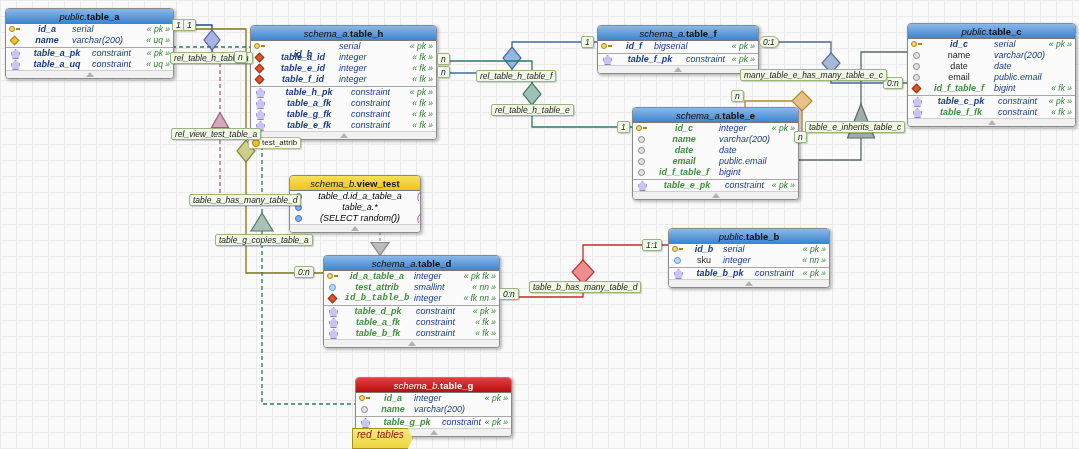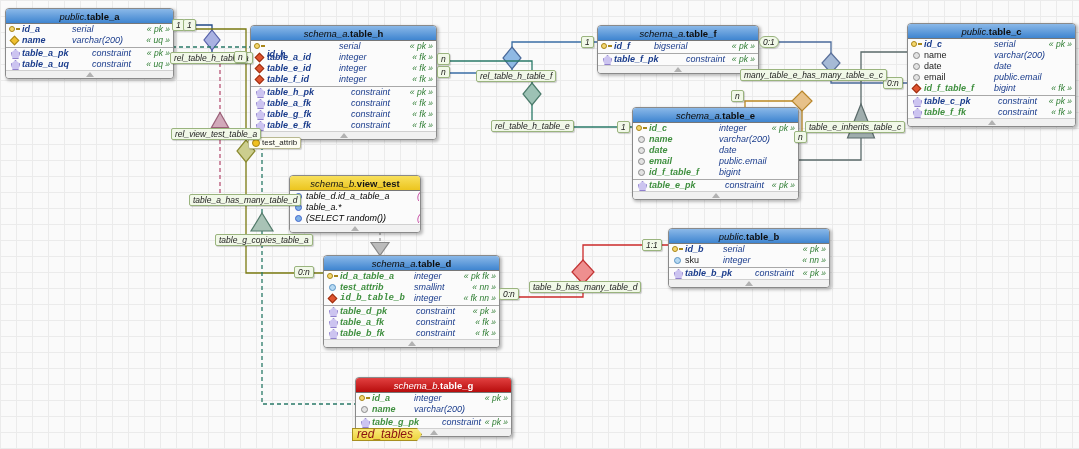--- a/index.html
+++ b/index.html
@@ -1,20 +1,20 @@
 <!DOCTYPE html>
 <html><head>
 <meta charset="utf-8">
 <style>
   html,body{margin:0;padding:0;background:#e8e8e8}
   .canvas{position:relative;width:1079px;height:449px;overflow:hidden;
     background:#fafafa;
     background-image:linear-gradient(#ebebeb 1px,transparent 1px),linear-gradient(90deg,#ebebeb 1px,transparent 1px);
     background-size:16px 16px;
-    font-family:"Liberation Sans",sans-serif;}
+    font-family:"Liberation Sans",sans-serif;text-align:center;}
   svg.lines{position:absolute;left:0;top:0;width:1079px;height:449px}
   .db-table{position:absolute;background:#fbfbfb;border:1px solid #8a8a8a;border-radius:4px;
     box-shadow:1.5px 1.5px 3px rgba(0,0,0,.25);font-size:9px;overflow:hidden}
   .tbl-head{height:14px;display:flex;align-items:center;justify-content:center;font-size:9.5px;
     border-bottom:1px solid #777;white-space:nowrap}
   .head-blue{background:linear-gradient(#8ab8e8,#3f85d0);color:#0d0d0d}
   .head-red{background:linear-gradient(#e24040,#b80d0d);color:#fff}
   .head-yellow{background:linear-gradient(#f8e05c,#ecc51e);color:#151515}
   .tbl-head .schema{font-style:italic}
   .tbl-head .tname{font-weight:bold}
@@ -28,21 +28,21 @@
   .sep{border-top:1px solid #a8a8a8;margin:1px 0 0 0}
   .foot{height:7px;display:flex;justify-content:center;align-items:center;border-top:1px solid #d0d0d0;background:#f1f1f1}
   .foot .tri{width:0;height:0;border-left:4px solid transparent;border-right:4px solid transparent;border-bottom:5px solid #b2b2b2}
   .vextra{color:#c0399a;margin-left:3px;font-style:italic}
   .rlabel,.rcard{position:absolute;font-size:8.5px;font-style:italic;color:#1c1c1c;background:#f1f8e8;
     border:1px solid #9ab47e;border-radius:2px;padding:0 3px;line-height:10px;white-space:nowrap;
     box-shadow:1px 1px 1px rgba(0,0,0,.18)}
   .attr-label{background:#fdfdf2;border-color:#b8b890;font-style:normal;font-size:8px;display:flex;align-items:center}
   .attr-dot{display:inline-block;width:6px;height:6px;border-radius:50%;background:#f0c020;border:1px solid #a8861a;margin-right:2px;flex:none}
   .tag-shape{position:absolute;background:linear-gradient(#fae97a,#edd53e);border:1px solid #a89020;color:#8a1010;
-    font-size:12px;font-style:italic;padding:0 8px 0 4px;line-height:11px;white-space:nowrap;
+    font-size:10px;font-style:italic;padding:0 8px 8px 4px;line-height:11px;white-space:nowrap;
     clip-path:polygon(0 0,calc(100% - 5px) 0,100% 50%,calc(100% - 5px) 100%,0 100%)}
   
   .ic{display:inline-block;width:11px;height:9px;position:relative;margin-right:2px;flex:none}
   .ic::before{content:"";position:absolute}
   .ic-key::before{left:0;top:1px;width:4px;height:4px;border:1.5px solid #a8861a;border-radius:50%;background:#f5d76e}
   .ic-key::after{content:"";position:absolute;left:7px;top:3px;width:4px;height:2px;background:#a8861a}
   .ic-fk::before{left:2px;top:1px;width:5px;height:5px;background:#e0532f;border:1px solid #992f11;transform:rotate(45deg)}
   .ic-cgray::before{left:2px;top:1px;width:5px;height:5px;border-radius:50%;background:#e2e2e2;border:1px solid #8a8a8a}
   .ic-cblue::before{left:2px;top:1px;width:5px;height:5px;border-radius:50%;background:#b5d8f2;border:1px solid #5a94c4}
   .ic-cview::before{left:2px;top:1px;width:5px;height:5px;border-radius:50%;background:#7fb2e6;border:1px solid #46c}
@@ -415,21 +415,21 @@
     <div class="rcard" style="left: 183px; top: 19px;">1</div>
     <div class="rcard" style="left: 234px; top: 51px;">n</div>
     <div class="rlabel" style="left: 189px; top: 160px; margin-top: 34px;">table_a_has_many_table_d</div>
     <div class="rcard" style="left: 294px; top: 266px;">0:n</div>
     <div class="rcard attr-label" style="left: 248px; top: 137px;"><div class="attr-dot"></div>test_attrib</div>
     <div class="rlabel" style="left: 215px; top: 234px;">table_g_copies_table_a</div>
     <div class="rlabel" style="left: 171px; top: 128px;">rel_view_test_table_a</div>
     <div class="rlabel" style="left: 476px; top: 70px;">rel_table_h_table_f</div>
     <div class="rcard" style="left: 437px; top: 66px;">n</div>
     <div class="rcard" style="left: 581px; top: 36px;">1</div>
-    <div class="rlabel" style="left: 491px; top: 120px;">rel_table_h_table_e</div>
+    <div class="rlabel" style="left: 491px; top: 104px;">rel_table_h_table_e</div>
     <div class="rcard" style="left: 437px; top: 53px;">n</div>
     <div class="rcard" style="left: 617px; top: 121px;">1</div>
     <div class="rcard" style="left: 759px; top: 36px; border-radius: 6px;">0:1</div>
     <div class="rcard" style="left: 883px; top: 77px;">0:n</div>
     <div class="rlabel" style="left: 740px; top: 69px;">many_table_e_has_many_table_e_c</div>
     <div class="rcard" style="left: 731px; top: 90px;">n</div>
     <div class="rcard" style="left: 794px; top: 131px;">n</div>
     <div class="rlabel" style="left: 805px; top: 121px;">table_e_inherits_table_c</div>
     <div class="rlabel" style="left: 529px; top: 281px;">table_b_has_many_table_d</div>
     <div class="rcard" style="left: 499px; top: 288px;">0:n</div>

